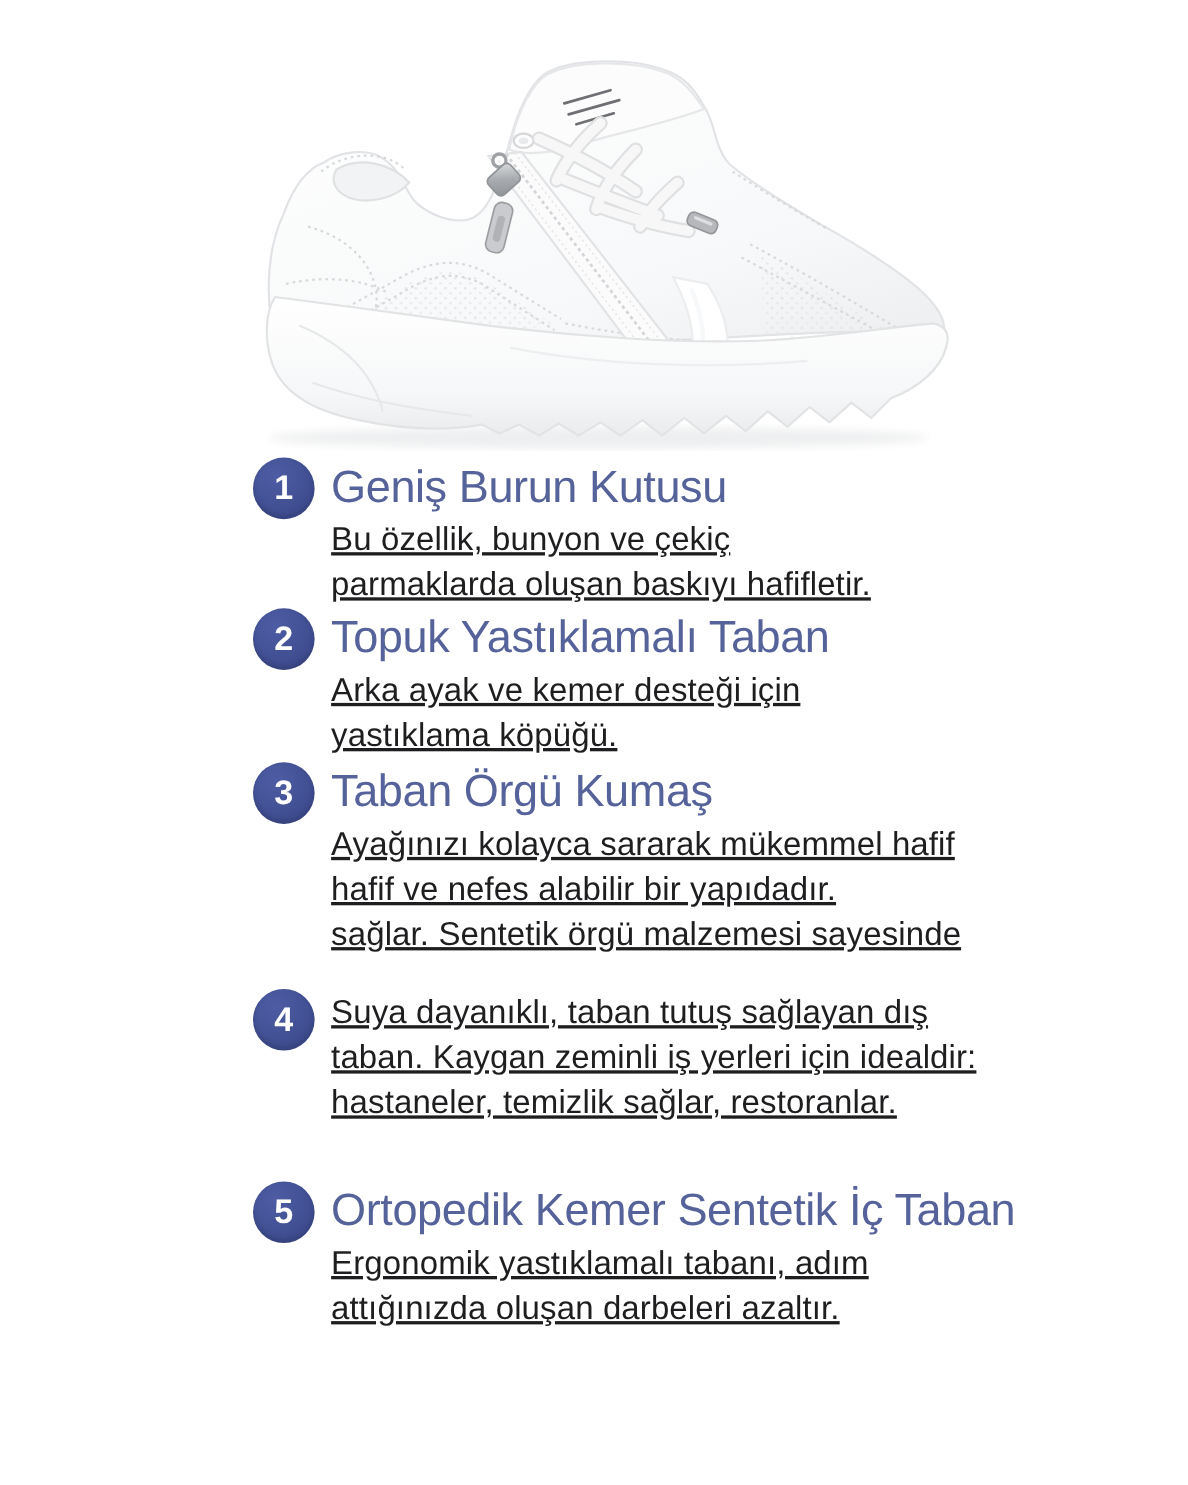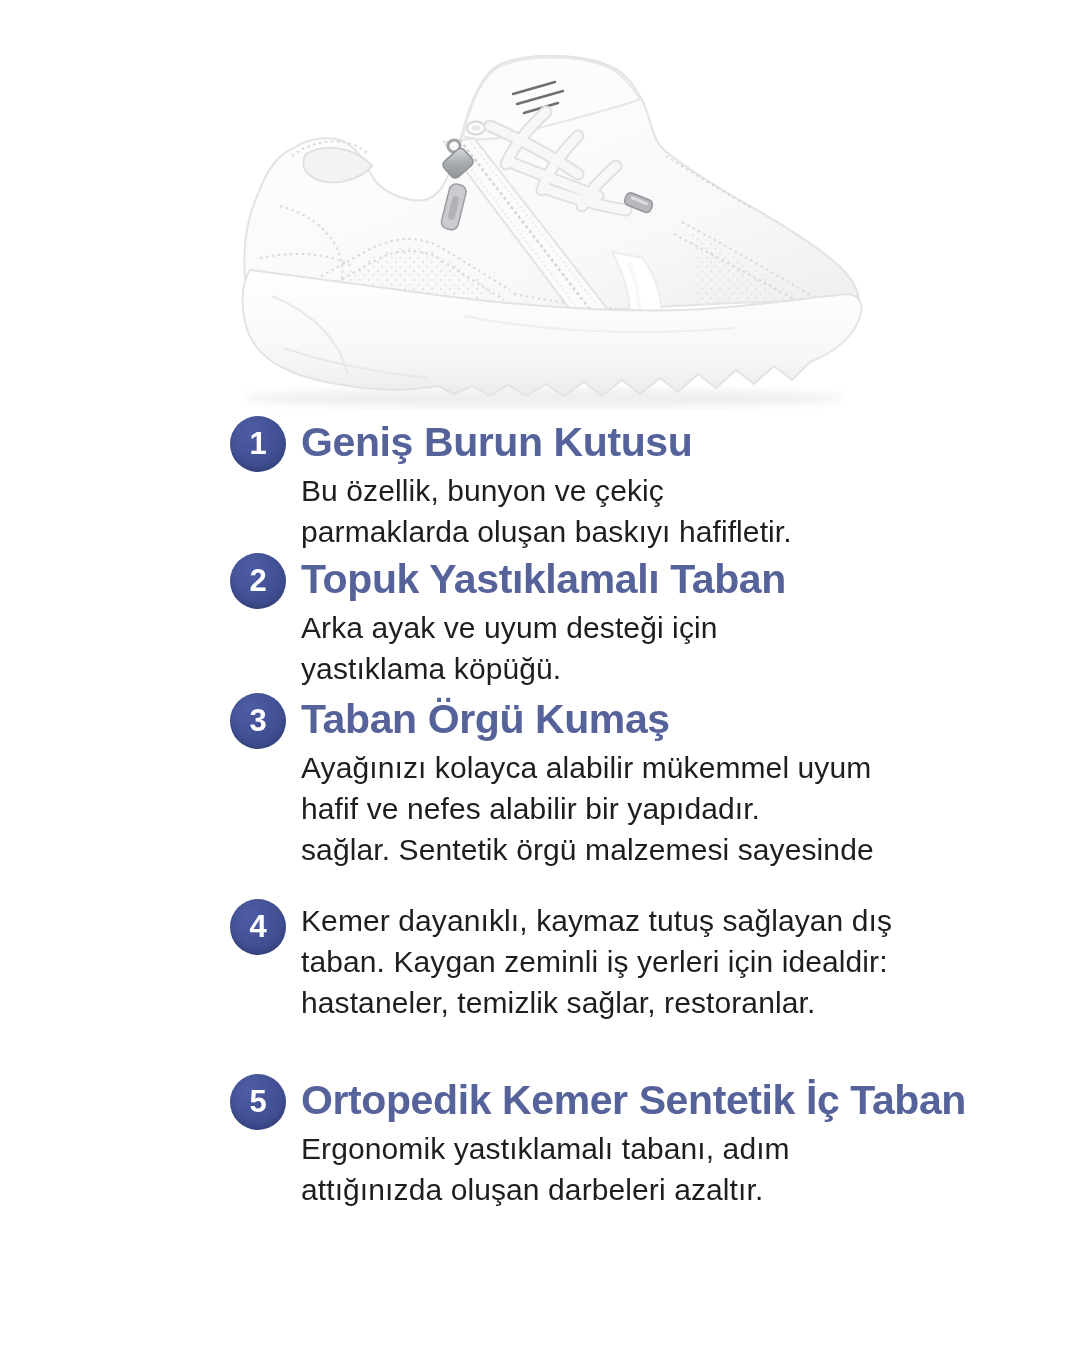--- a/index.html
+++ b/index.html
@@ -36,26 +36,26 @@
     background:radial-gradient(circle at 35% 28%, #4E5CA4 0%, var(--badge) 70%);
     color:var(--badge-text);
     display:flex;align-items:center;justify-content:center;
     font-size:31px;font-weight:bold;
     margin-top:-1px;
     box-shadow:inset 0 -3px 5px rgba(0,0,0,.14);
   }
   .feature-body{min-width:0;}
   .feature-title{
     margin:0 0 3px 0;
-    font-size:41px;line-height:50px;font-weight:700;
+    font-size:41px;line-height:50px;font-weight:400;
     color:var(--heading);letter-spacing:-0.4px;white-space:nowrap;
   }
   .desc-line{
     font-size:30px;line-height:41px;
-    color:var(--body-text);letter-spacing:0.1px;
+    color:var(--body-text);letter-spacing:0.1px;text-decoration:underline;
   }
 </style>
 </head>
 <body>
 
 <div class="poster">
 
   <figure class="shoe-figure" aria-label="white-platform-sneaker-side-view-with-zipper-and-laces">
     <svg viewBox="0 0 650 372" xmlns="http://www.w3.org/2000/svg">
       <defs>
@@ -203,47 +203,47 @@
     </div>
   </article>
 
   <article class="feature">
     <span class="badge">
       <span class="badge-num">2</span>
     </span>
     <div class="feature-body">
       <h2 class="feature-title">Topuk Yastıklamalı Taban</h2>
       <div class="feature-desc">
-            <div class="desc-line">Arka ayak ve uyum desteği için</div>
+            <div class="desc-line">Arka ayak ve kemer desteği için</div>
             <div class="desc-line">yastıklama köpüğü.</div>
           </div>
     </div>
   </article>
 
   <article class="feature">
     <span class="badge">
       <span class="badge-num">3</span>
     </span>
     <div class="feature-body">
       <h2 class="feature-title">Taban Örgü Kumaş</h2>
       <div class="feature-desc">
-            <div class="desc-line">Ayağınızı kolayca alabilir mükemmel uyum</div>
+            <div class="desc-line">Ayağınızı kolayca sararak mükemmel hafif</div>
             <div class="desc-line">hafif ve nefes alabilir bir yapıdadır.</div>
             <div class="desc-line">sağlar. Sentetik örgü malzemesi sayesinde</div>
           </div>
     </div>
   </article>
 
   <article class="feature">
     <span class="badge">
       <span class="badge-num">4</span>
     </span>
     <div class="feature-body">
       <div class="feature-desc">
-            <div class="desc-line">Kemer dayanıklı, kaymaz tutuş sağlayan dış</div>
+            <div class="desc-line">Suya dayanıklı, taban tutuş sağlayan dış</div>
             <div class="desc-line">taban. Kaygan zeminli iş yerleri için idealdir:</div>
             <div class="desc-line">hastaneler, temizlik sağlar, restoranlar.</div>
           </div>
     </div>
   </article>
 
   <article class="feature">
     <span class="badge">
       <span class="badge-num">5</span>
     </span>

